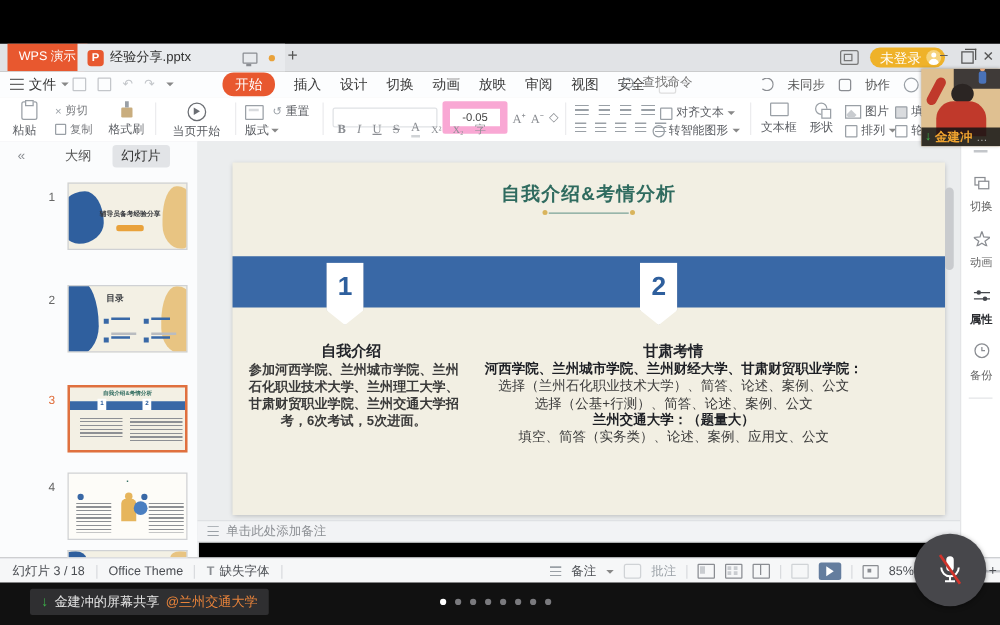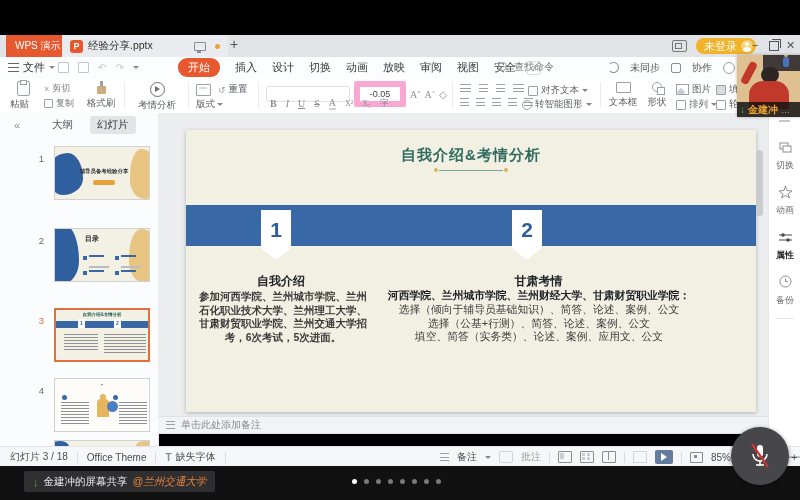--- a/index.html
+++ b/index.html
@@ -183,21 +183,21 @@
   .ztrack{width:42px;height:2px;background:#c3c6ca;position:relative;}
   .zplus{position:absolute;left:791px;top:4px;font-size:11px;color:#4a4d52;}
   .zminus{font-size:11px;color:#4a4d52;}
 
   
   .bottombar{left:0;top:466px;width:800px;height:34px;background:#111;}
   .share-pill{position:absolute;left:24px;top:5px;height:21px;background:#2f2f31;border-radius:2px;
               display:flex;align-items:center;gap:5px;padding:0 9px;}
   .share-pill .dl{color:#3db54a;font-size:11px;font-weight:bold;}
   .share-pill .t{color:#e8e8e8;font-size:10.5px;}
-  .share-pill .org{color:#e8833a;font-size:10.5px;font-style:italic;}
+  .share-pill .org{color:#e8833a;font-size:10.5px;}
   .dots{position:absolute;left:352px;top:13px;display:flex;gap:7px;}
   .dots i{width:5px;height:5px;border-radius:50%;background:#7a7a7e;}
   .dots i.active{background:#fff;}
 
   
   .mic-circle{left:731px;top:427px;width:58px;height:58px;border-radius:50%;background:#47474b;z-index:50;
               box-shadow:0 1px 4px rgba(0,0,0,.4);display:flex;align-items:center;justify-content:center;}
 </style>
 </head>
 <body>
@@ -280,21 +280,21 @@
       <span class="rsmall nw">复制</span>
     </div>
     <div class="abs" style="left:84px;top:4px;width:34px;text-align:center;">
       <div class="brush-ico" style="margin-top:4px;"></div>
       <div class="rlbl nw" style="margin-top:3px;">格式刷</div>
     </div>
     <div class="vsep" style="left:124px;"></div>
 
     <div class="abs" style="left:131px;top:4px;width:52px;text-align:center;">
       <div class="playc"></div>
-      <div class="rlbl nw" style="margin-top:2px;">考情分析</div>
+      <div class="rlbl nw" style="margin-top:2px;">当页开始</div>
     </div>
     <div class="vsep" style="left:188px;"></div>
 
     <div class="abs flex" style="left:196px;top:5px;gap:7px;">
       <span class="lay-ico"></span>
       <span class="flex" style="gap:3px;">
         <span style="color:#9aa0a6;font-size:9px;">↺</span>
         <span class="rlbl nw">重置</span>
       </span>
     </div>
@@ -448,22 +448,23 @@
       <div class="t-dot" style="left:248px;"></div>
       <div class="t-dot" style="left:318px;"></div>
       <div class="blue-band"></div>
       <div class="badge b1"><span>1</span></div>
       <div class="badge b2"><span>2</span></div>
       <div class="sec-h h1 nw">自我介绍</div>
       <div class="sec-body">参加河西学院、兰州城市学院、兰州石化职业技术大学、兰州理工大学、甘肃财贸职业学院、兰州交通大学招考，6次考试，5次进面。</div>
       <div class="sec-h h2 nw">甘肃考情</div>
       <div class="sec-right">
         <div class="rl bold nw">河西学院、兰州城市学院、兰州财经大学、甘肃财贸职业学院：</div>
-        <div class="rl nw">选择（倾向于辅导员基础知识）、简答、论述、案例、公文</div>
+        <div class="rl nw">选择（兰州石化职业技术大学）、简答、论述、案例、公文</div>
         <div class="rl nw">选择（公基+行测）、简答、论述、案例、公文</div>
+        <div class="rl bold nw">兰州交通大学：（题量大）</div>
         <div class="rl nw">填空、简答（实务类）、论述、案例、应用文、公文</div>
       </div>
     </div>
     <div class="vscroll"></div>
   </div>
 
   <div class="abs rsidebar">
     <div class="rs-dash"></div>
     <div class="rs-item" style="top:26px;">
       <svg width="13" height="11">

